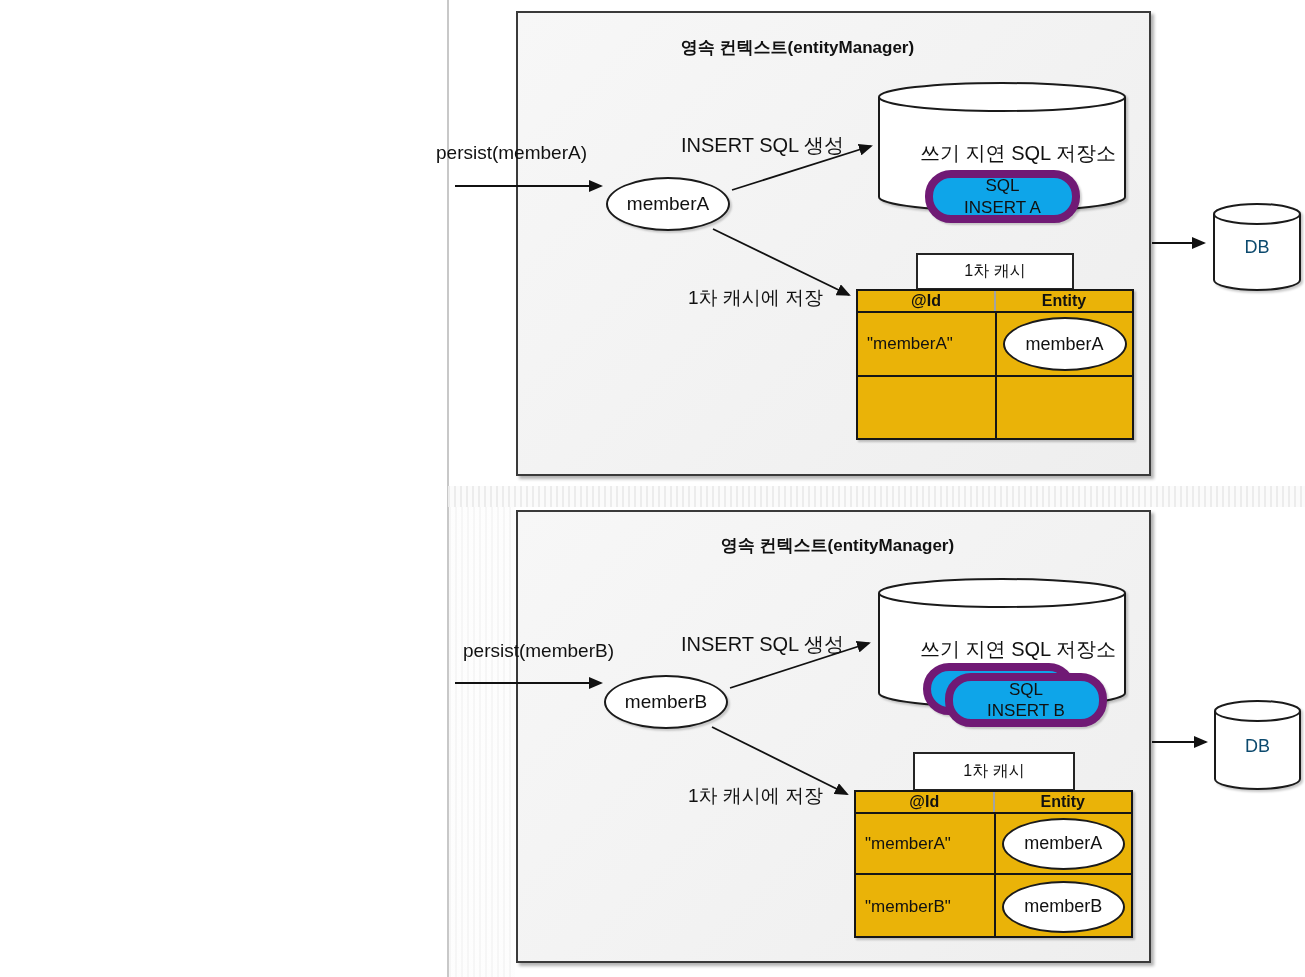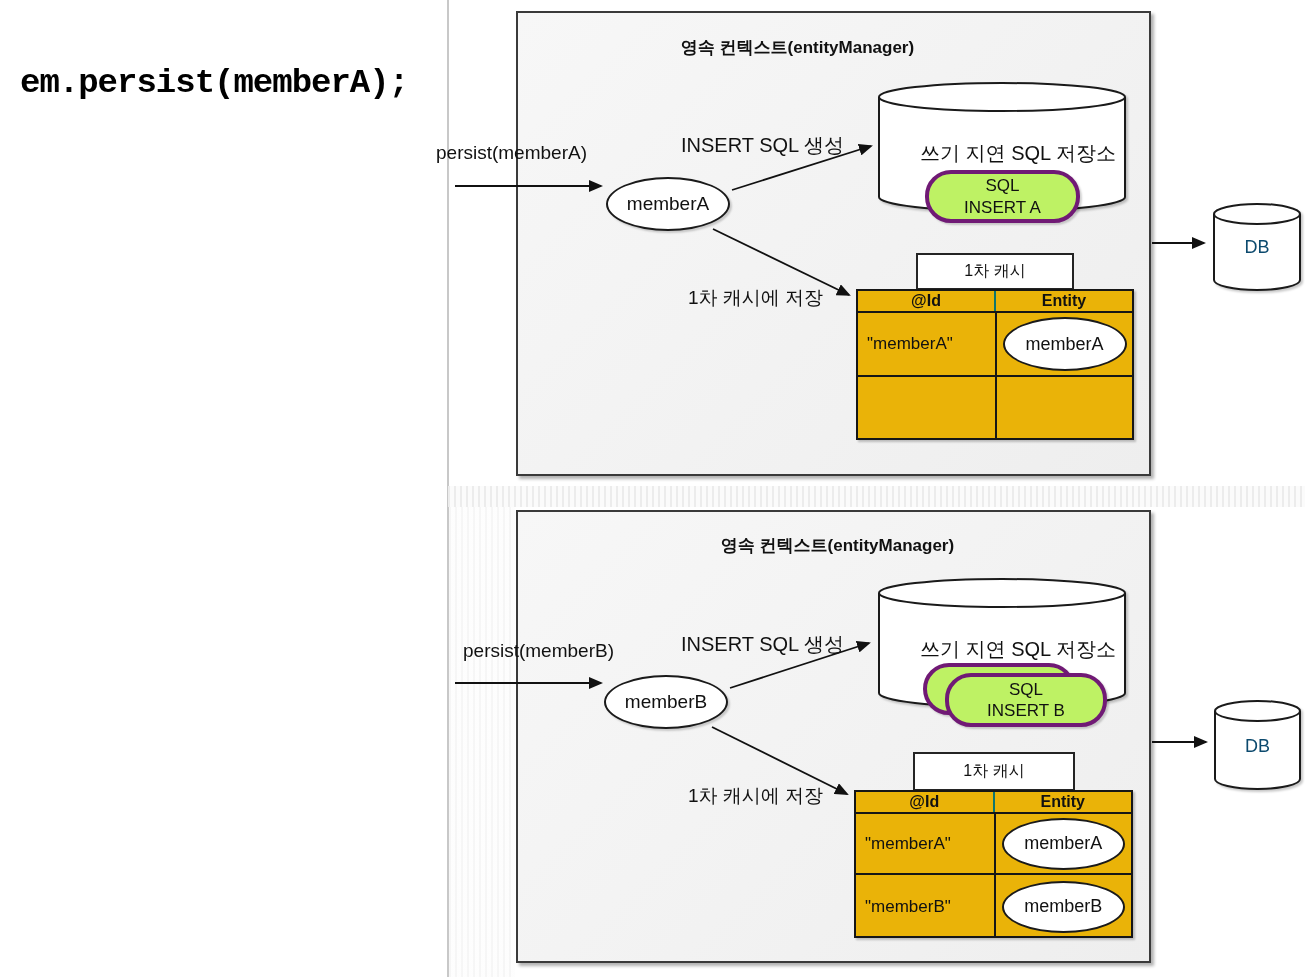--- a/index.html
+++ b/index.html
@@ -15,52 +15,51 @@
   .ctx-box{position:absolute;left:516px;width:635px;border:2px solid #3a3a3a;
            background:linear-gradient(135deg,#f7f7f7,#eeeeee);
            box-shadow:3px 3px 3px rgba(0,0,0,.30);box-sizing:border-box;}
   .ctx-title{position:absolute;font-size:17px;font-weight:bold;white-space:nowrap;text-align:center;width:265px;}
   .lbl{position:absolute;font-size:19px;white-space:nowrap;color:#111;}
   .lbl-big{font-size:20px;margin-top:16px;}
   .ellipse{position:absolute;background:#fff;border:2px solid #1a1a1a;border-radius:50%;
            display:flex;align-items:center;justify-content:center;font-size:19px;
            box-sizing:border-box;box-shadow:2px 2px 2px rgba(0,0,0,.18);}
   .cyl-label{position:absolute;width:280px;text-align:center;font-size:20px;white-space:nowrap;}
-  .sql-pill{position:absolute;background:#bef264;border:4px solid #701a75;border-radius:26px;
+  .sql-pill{position:absolute;background:#0ea5e9;border:8px solid #701a75;border-radius:26px;
             display:flex;flex-direction:column;align-items:center;justify-content:center;
             font-size:17px;line-height:1.25;box-sizing:border-box;
             box-shadow:2px 2px 2px rgba(0,0,0,.18);}
   .cache-tab{position:absolute;background:#fff;border:2px solid #242424;box-sizing:border-box;
              display:flex;align-items:center;justify-content:center;font-size:16px;}
   .cache-table{position:absolute;background:#eab308;border:2px solid #161616;box-sizing:border-box;
                display:flex;flex-direction:column;box-shadow:2px 2px 2px rgba(0,0,0,.22);}
   .thead{display:flex;height:22px;border-bottom:2px solid #161616;box-sizing:border-box;flex:none;}
   .th{flex:1;text-align:center;font-weight:bold;font-size:16px;line-height:19px;}
-  .th.sec{border-left:2px solid #0f766e;box-sizing:border-box;}
+  .th.sec{border-left:2px solid #a3a3a3;box-sizing:border-box;}
   .trow{display:flex;box-sizing:border-box;flex:none;}
   .trow.mid{border-bottom:2px solid #161616;}
   .td-id{width:50%;display:flex;align-items:center;padding-left:9px;font-size:17px;box-sizing:border-box;}
   .td-entity{width:50%;border-left:2px solid #161616;display:flex;align-items:center;
              justify-content:center;box-sizing:border-box;}
   .cell-ellipse{background:#fff;border:2px solid #1a1a1a;border-radius:50%;
                 display:flex;align-items:center;justify-content:center;font-size:18px;
                 box-sizing:border-box;}
   .db-label{position:absolute;text-align:center;font-size:18px;color:#0c4a6e;}
   svg.overlay{position:absolute;left:0;top:0;pointer-events:none;}
 </style>
 </head>
 <body>
 
 <div class="canvas">
 
   <div class="divider"></div>
   <div class="stripe-band"></div>
   <div class="stripe-strip"></div>
 
-  <div class="code" style="top:64px;">em.persist(memberA);</div>
 
   <div class="ctx-box" style="top:11px;height:465px;"></div>
   <div class="ctx-box" style="top:510px;height:453px;"></div>
 
   <svg class="overlay" width="1305" height="977" viewBox="0 0 1305 977">
     <defs>
       <marker id="ah" markerUnits="userSpaceOnUse" markerWidth="14" markerHeight="12" refX="12" refY="6" orient="auto">
         <path d="M0,0 L14,6 L0,12 Z" fill="#111"></path>
       </marker>
     </defs>

